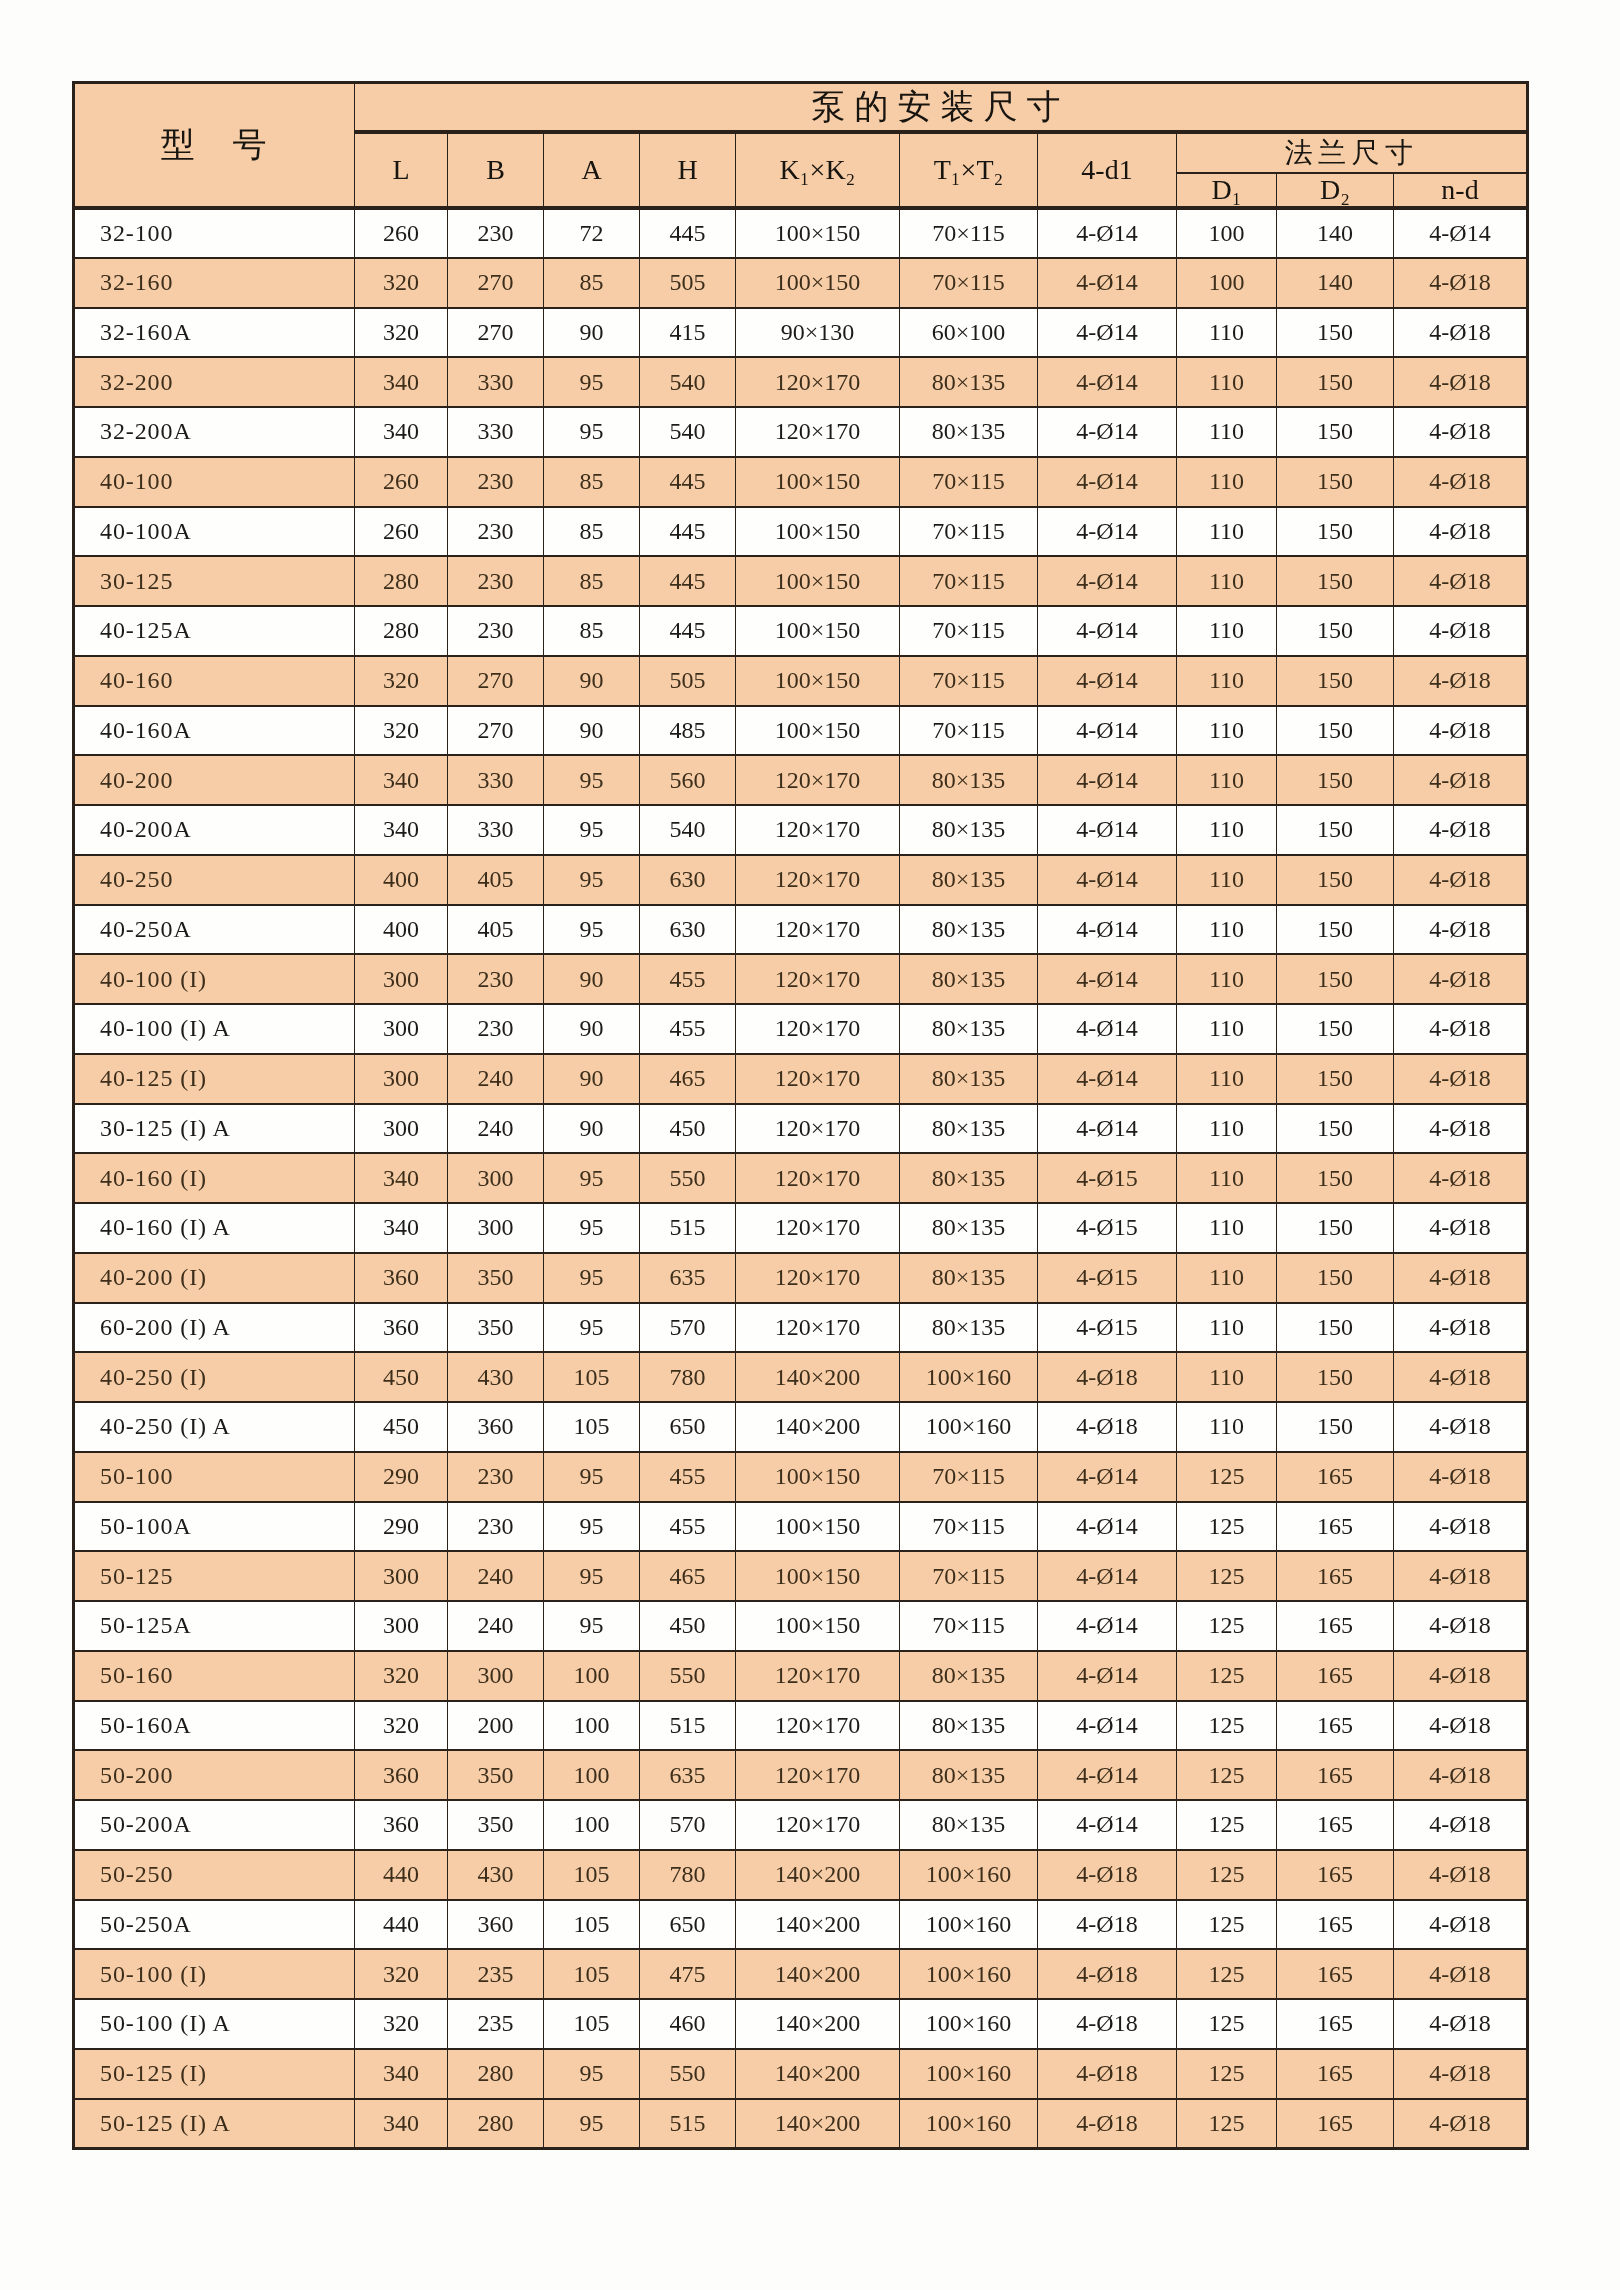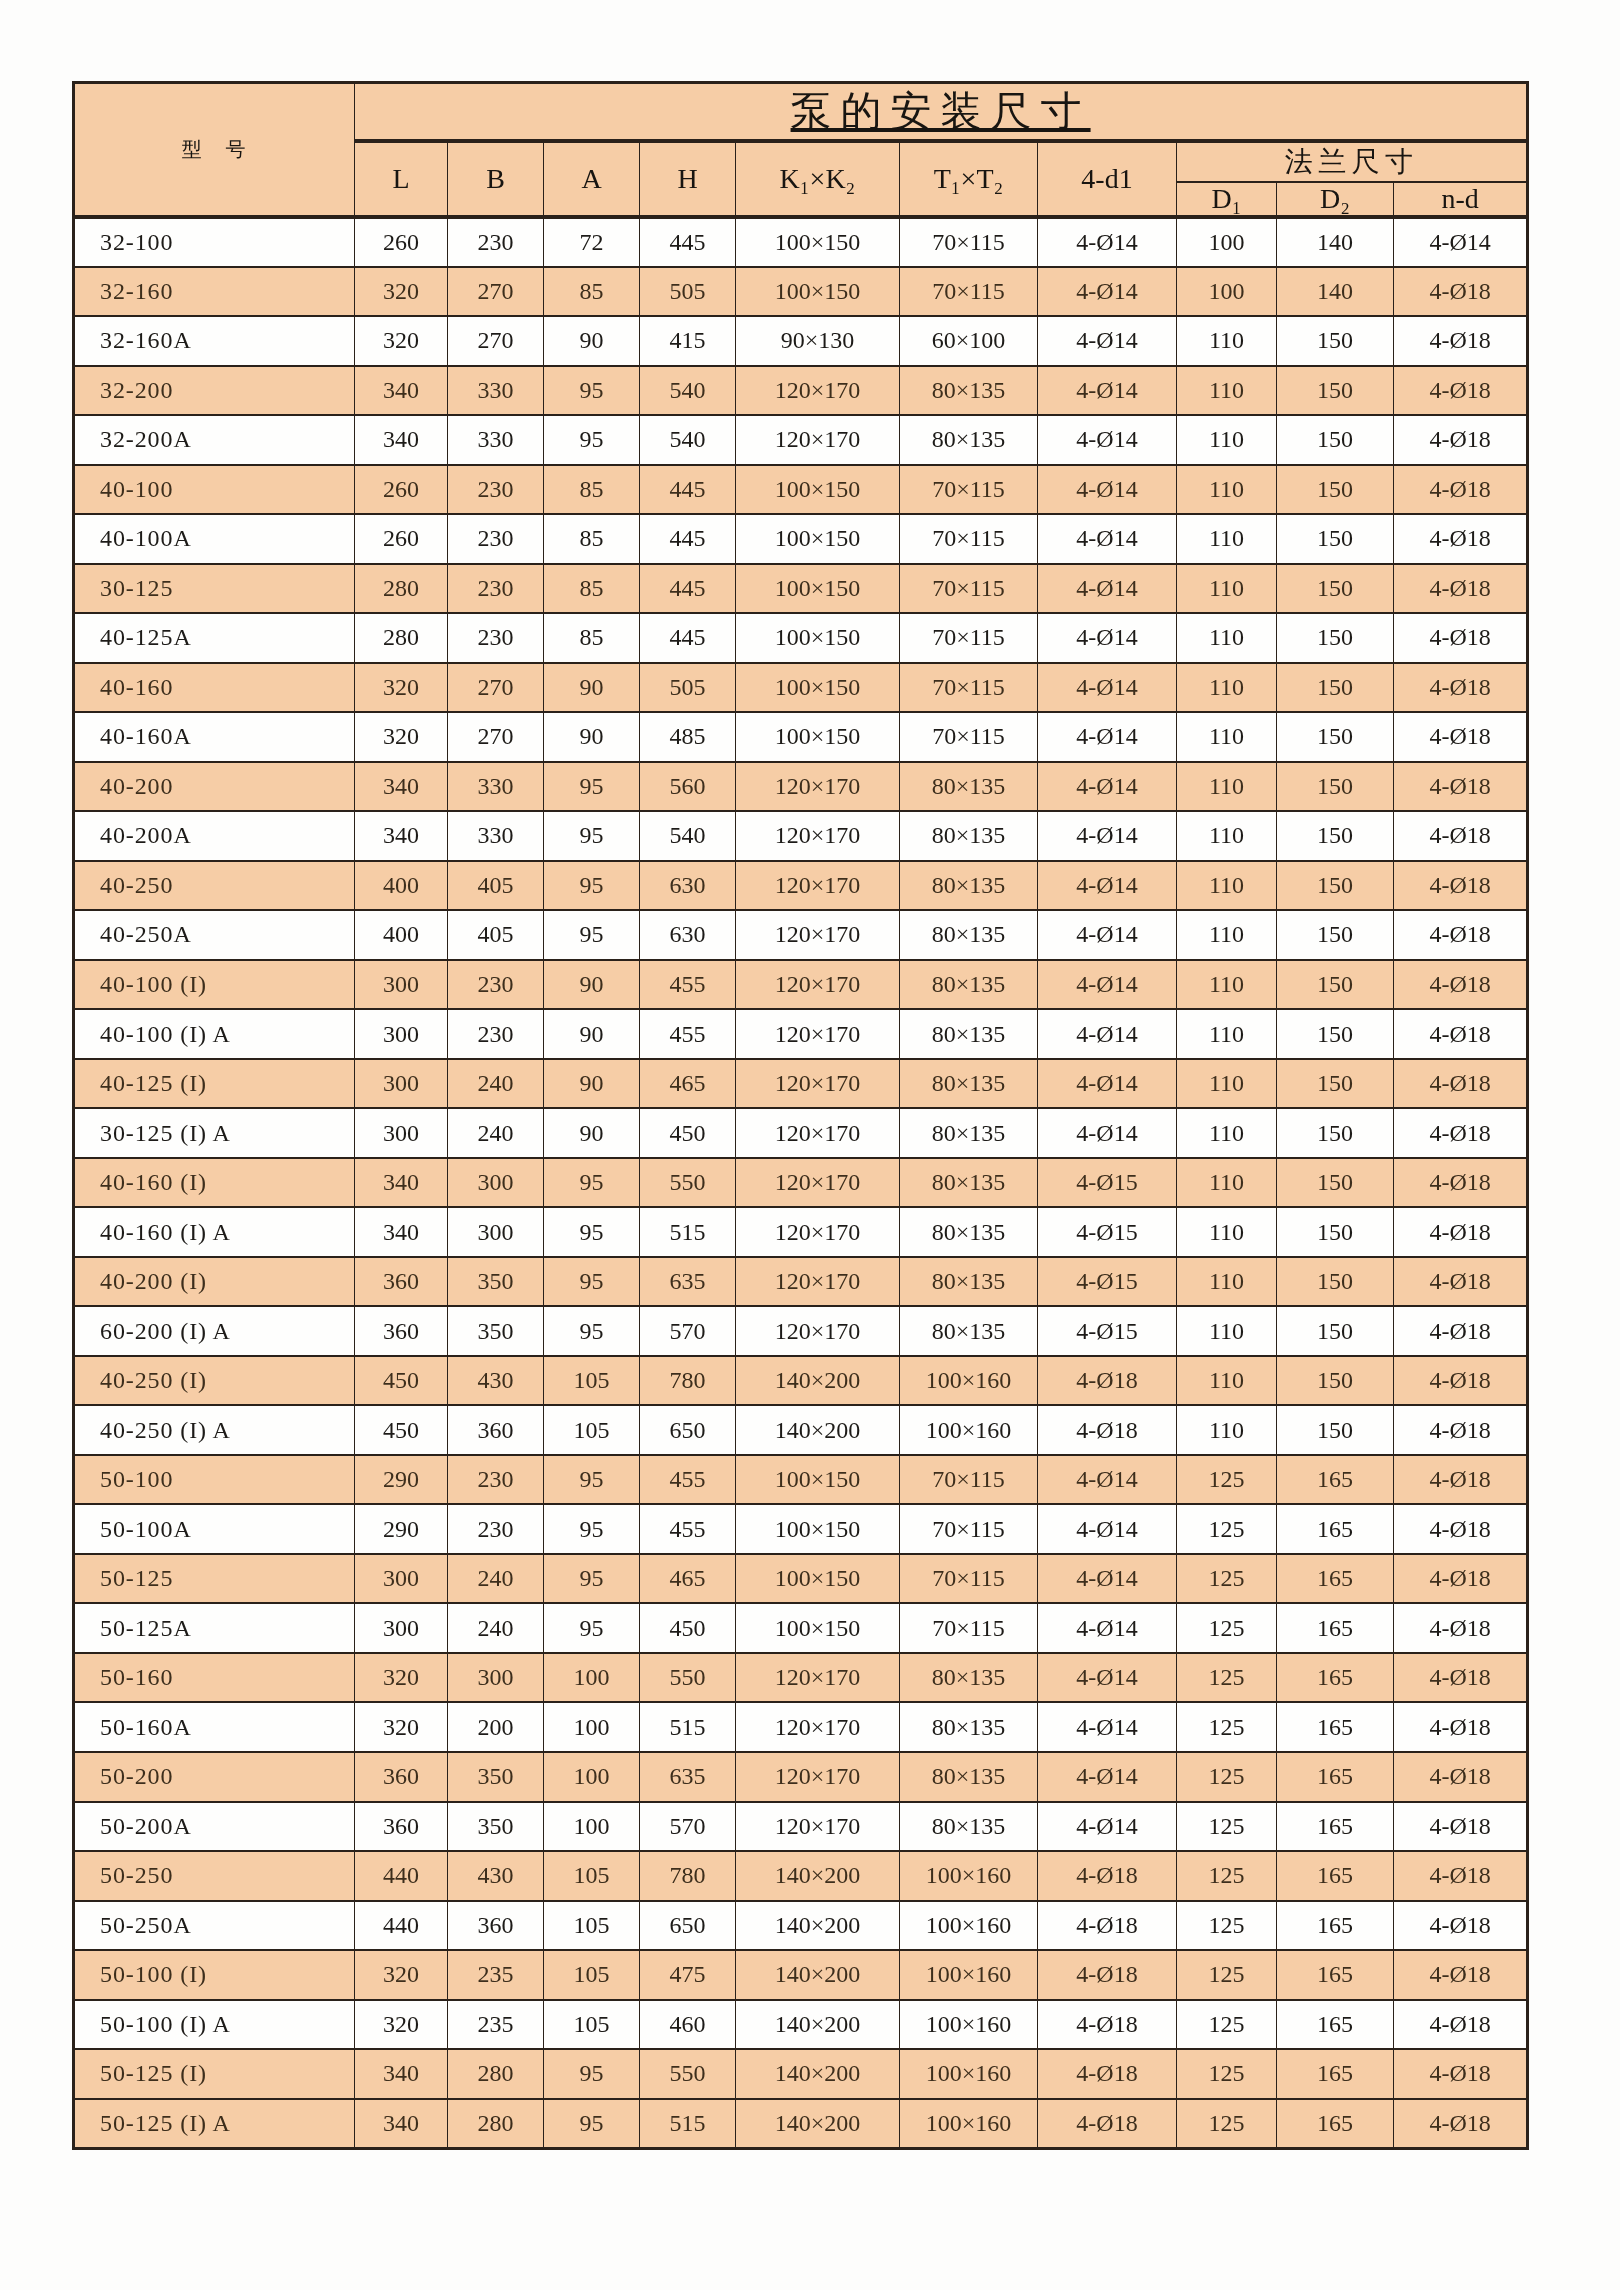--- a/index.html
+++ b/index.html
@@ -31,22 +31,22 @@
     overflow: hidden;
     white-space: nowrap;
   }
   thead th {
     background: var(--shade, #f6cda6);
     font-weight: normal;
     color: #181511;
   }
   thead tr.hrow1 th { border-bottom-width: 4.5px; }
   tbody tr:first-child td { border-top-width: 4.5px; }
-  .group-title { font-size: 41px; letter-spacing: 9px; text-decoration: underline; }
-  .model-head  { font-size: 20px; letter-spacing: 1.8px; }
+  .group-title { font-size: 34px; letter-spacing: 9px; }
+  .model-head  { font-size: 34px; letter-spacing: 1.8px; }
   .flange-head { font-size: 28px; letter-spacing: 5.4px; }
   .col-head    { font-size: 28px; }
   tbody td { font-size: 24px; background: #fefefd; color: #1d1b18; }
   tbody tr.shaded td { background: var(--shade, #f6cda6); color: #3d2e1c; }
   tbody td.model {
     text-align: left;
     padding-left: 25px;
     letter-spacing: 0.9px;
   }
 </style>

